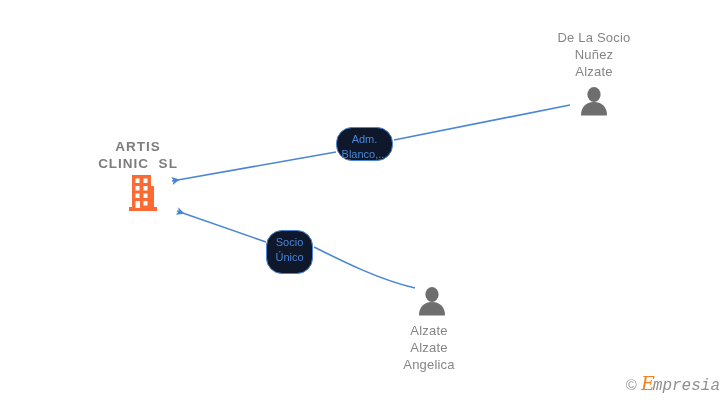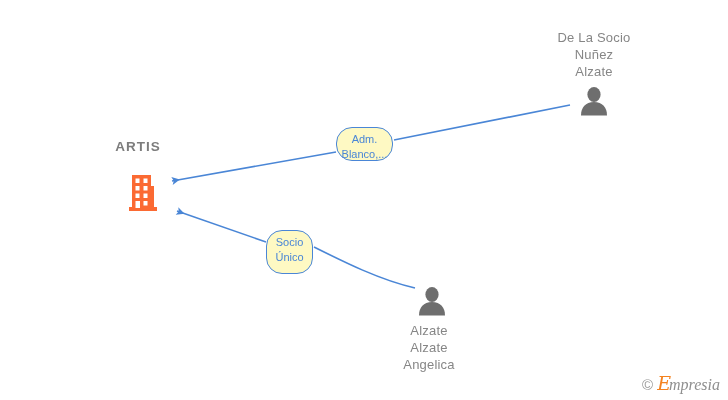--- a/index.html
+++ b/index.html
@@ -69,21 +69,21 @@
   #person1-label { left: 531px; top: 29px; width: 126px; }
   #person1-icon  { left: 577px; top: 86px; }
   #person2-icon  { left: 415px; top: 286px; }
   #person2-label { left: 366px; top: 322px; width: 126px; }
 
   
   .rel-box {
     position: absolute;
     border: 1.3px solid #4a86d6;
     border-radius: 16px;
-    background: #fef9c3;
+    background: #0f172a;
     color: #4a86d6;
     font-size: 11px;
     line-height: 15px;
     text-align: center;
     padding: 4px 0 5px 0;
     white-space: pre;
     box-sizing: border-box;
   }
   #rel-adm {
     left: 336px;
@@ -115,21 +115,21 @@
   }
   .wm-e {
     font-family: "DejaVu Serif", serif;
     font-style: italic;
     font-size: 19px;
     color: #f4821f;
     line-height: 1;
     margin-right: -2px;
   }
   .wm-rest {
-    font-family: Liberation Serif, serif;
+    font-family: Liberation Mono, monospace;
     font-style: italic;
     font-size: 16px;
     color: #8f8f8f;
     line-height: 1;
   }
 </style>
 </head>
 <body>
 
 <div id="stage">
@@ -144,21 +144,21 @@
     <path d="M 570,105 L 394,140" stroke="#4a86d6" stroke-width="1.6" fill="none"></path>
 
     <path d="M 336,152 L 172,181" stroke="#4a86d6" stroke-width="1.6" fill="none" marker-end="url(#arrowhead)"></path>
 
     <path d="M 415,288 C 380,280 344,262 314,247" stroke="#4a86d6" stroke-width="1.6" fill="none"></path>
 
     <path d="M 266,242 L 177,211" stroke="#4a86d6" stroke-width="1.6" fill="none" marker-end="url(#arrowhead)"></path>
   </svg>
 
   <div class="node">
-    <div class="node-label company-label"><span>ARTIS</span><br></div>
+    <div class="node-label company-label"><span>ARTIS</span><br><span>CLINIC  SL</span></div>
 
     <svg class="company-icon" viewBox="0 0 30 37" xmlns="http://www.w3.org/2000/svg">
 
       <rect x="4" y="0" width="19" height="34" fill="#fb6a33"></rect>
 
       <rect x="21" y="11" width="5" height="23" fill="#fb6a33"></rect>
 
       <rect x="1" y="32" width="28" height="4" fill="#fb6a33"></rect>
 
       <rect x="7.5" y="3.5" width="4" height="4.5" fill="#ffffff"></rect>

